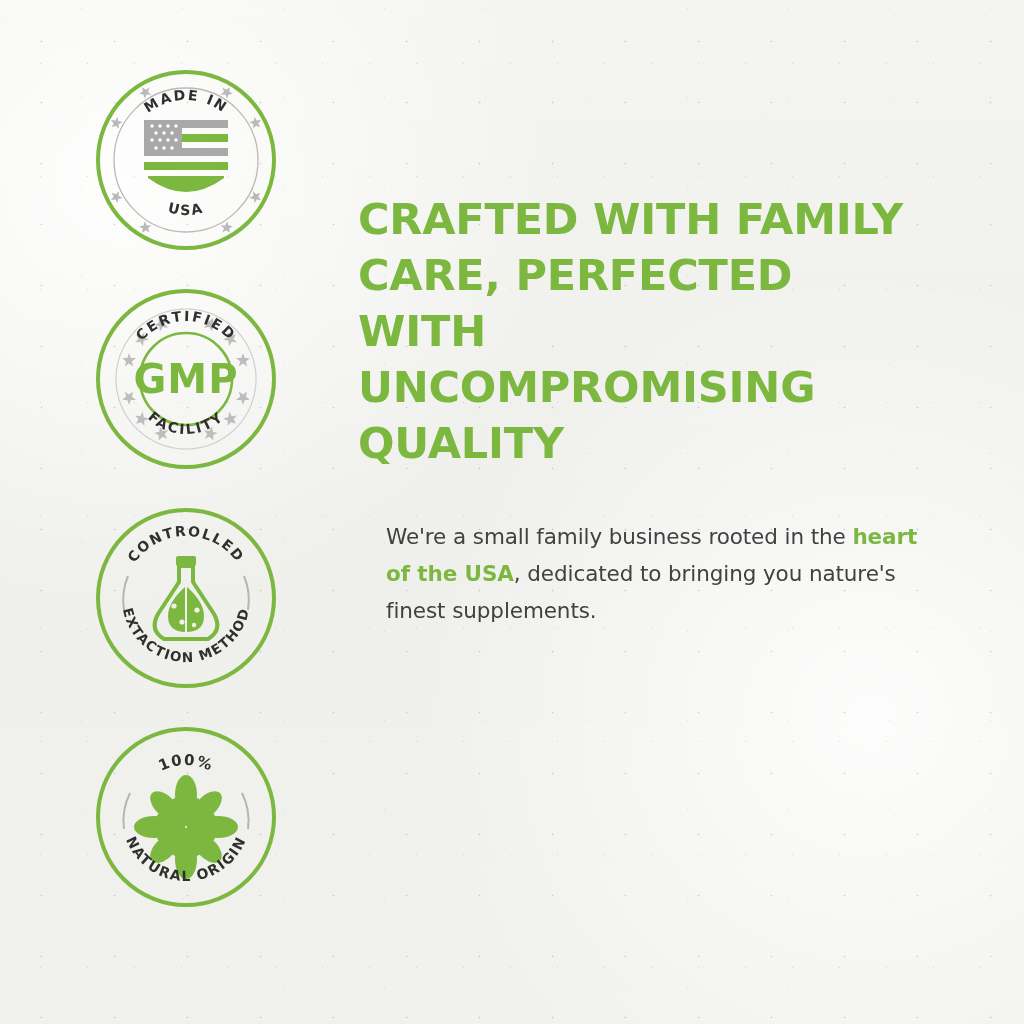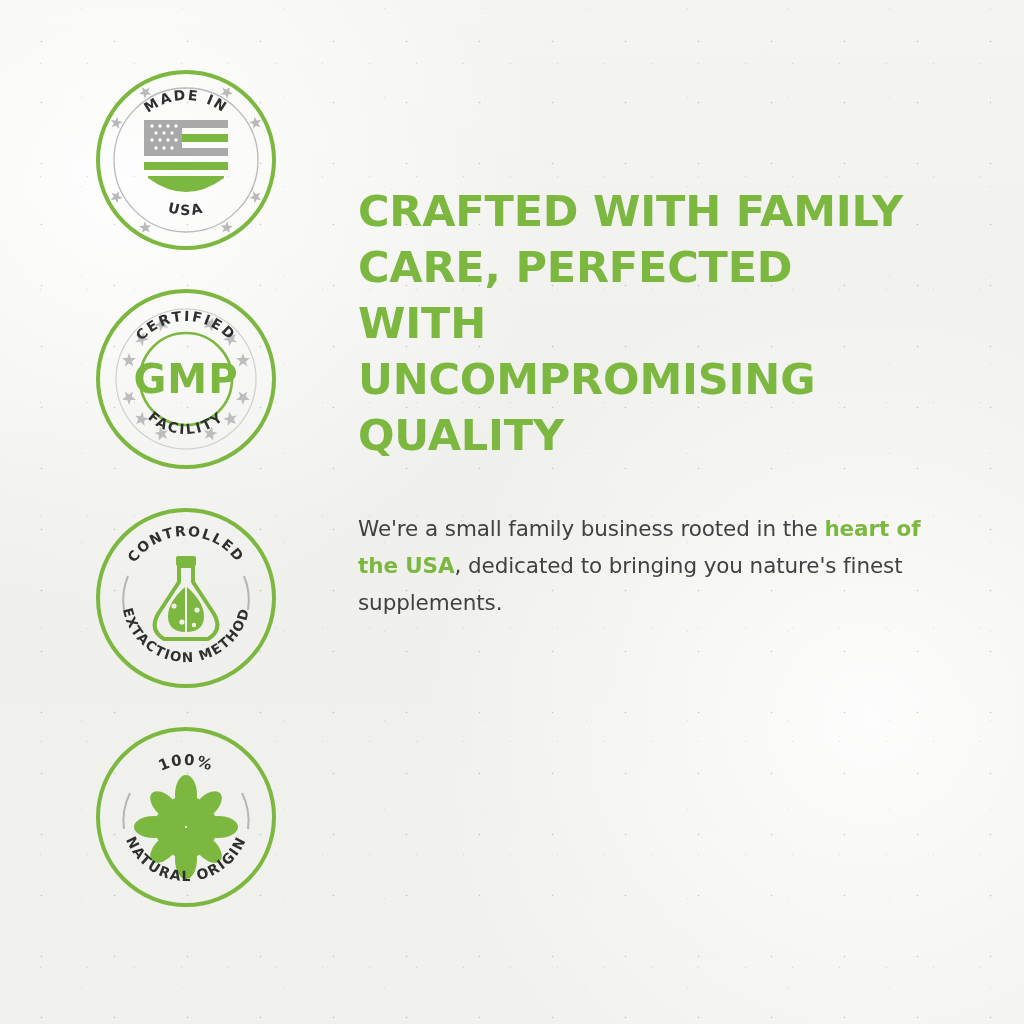--- a/index.html
+++ b/index.html
@@ -51,37 +51,38 @@
   .badge {
     width: 200px;
     height: 200px;
     position: relative;
   }
   .badge svg { display: block; }
 
   .content {
     position: absolute;
     left: 358px;
-    top: 184px;
+    top: 192px;
     width: 565px;
   }
 
   h1.headline {
     margin: 0;
     font-family: "DejaVu Sans", sans-serif;
     font-weight: bold;
     font-size: 43px;
     line-height: 1.30;
     letter-spacing: -0.2px;
     color: #7cb73f;
     text-transform: uppercase;
   }
 
   .body-copy {
     margin-top: 48px;
+    margin-left: 28px;
   }
   .body-copy p {
     margin: 0 0 26px 0;
     font-family: "DejaVu Sans", sans-serif;
     font-size: 21.5px;
     line-height: 1.70;
     color: #414141;
     letter-spacing: -0.1px;
   }
   .body-copy p:last-child { margin-bottom: 0; }

